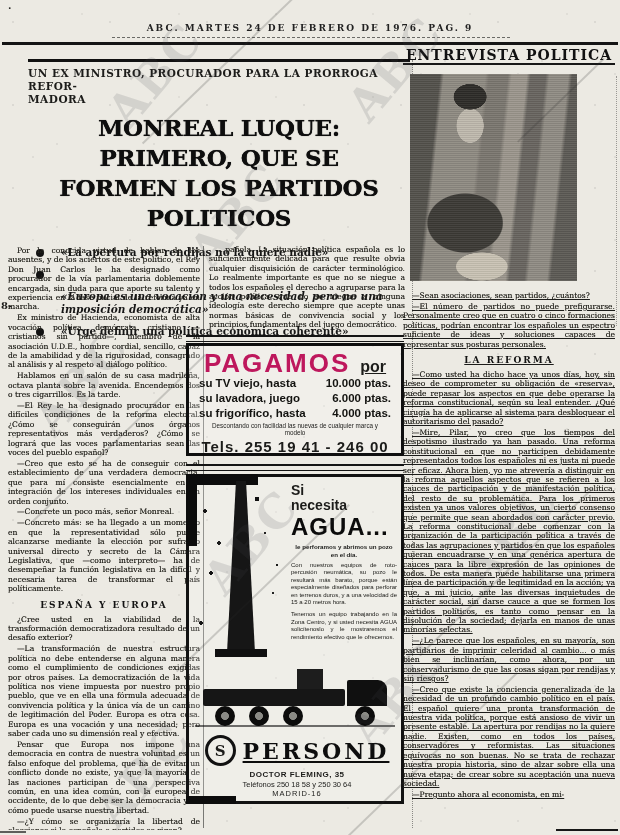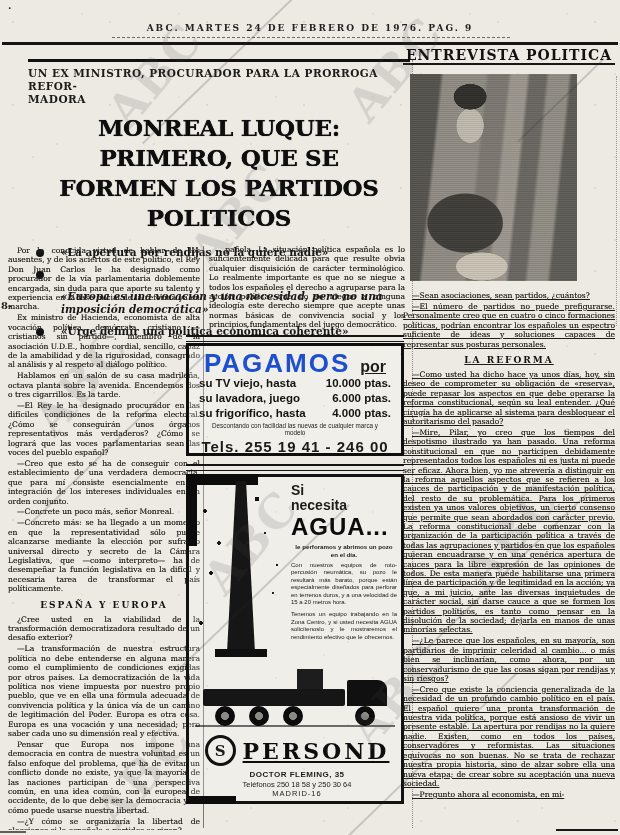--- a/index.html
+++ b/index.html
@@ -52,21 +52,21 @@
   .dotted-sep{position:absolute;top:60px;left:412px;height:768px;border-left:1px dotted rgba(0,0,0,.42);}
   .edge-dotted{position:absolute;top:76px;left:616px;height:250px;border-left:1px dotted rgba(0,0,0,.35);}
   .dblrule{position:absolute;left:186px;width:218px;height:4px;border-top:2px solid #141414;
       border-bottom:1px solid #141414;}
   .r1{top:335px}.r2{top:464px}
   
   .pagamos{position:absolute;top:343px;left:186px;width:218px;height:113px;
       border:3px solid #0f0f0f;box-sizing:border-box;padding:4px 8px;overflow:hidden;
       background:rgba(255,255,255,.25);font-family:"Liberation Sans",sans-serif;}
   .pg-title{display:flex;align-items:baseline;justify-content:center;gap:10px;}
-  .pg-big{font:900 26px/26px "Liberation Sans",sans-serif;letter-spacing:2px;color:#1d4ed8;}
+  .pg-big{font:900 26px/26px "Liberation Sans",sans-serif;letter-spacing:2px;color:#be185d;}
   .pg-por{font:700 16px "Liberation Sans",sans-serif;text-decoration:underline;}
   .pg-row{display:flex;justify-content:space-between;font:700 11.5px/15px "Liberation Sans",sans-serif;
       padding:0 2px;color:#131310;}
   .pg-small{text-align:center;font:400 6.3px/7px "Liberation Sans",sans-serif;margin:1px 6px;}
   .pg-tel{text-align:center;font:700 15px/17px "Liberation Sans",sans-serif;letter-spacing:1px;margin-top:2px;}
   
   .agua{position:absolute;top:474px;left:186px;width:218px;height:330px;border:3px solid #121212;
       box-sizing:border-box;background:rgba(255,255,255,.2);font-family:"Liberation Sans",sans-serif;}
   .corner-h{position:absolute;top:-3px;left:-3px;width:72px;height:11px;background:#0c0c0c;}
   .corner-v{position:absolute;top:-3px;left:-3px;width:11px;height:72px;background:#0c0c0c;}

